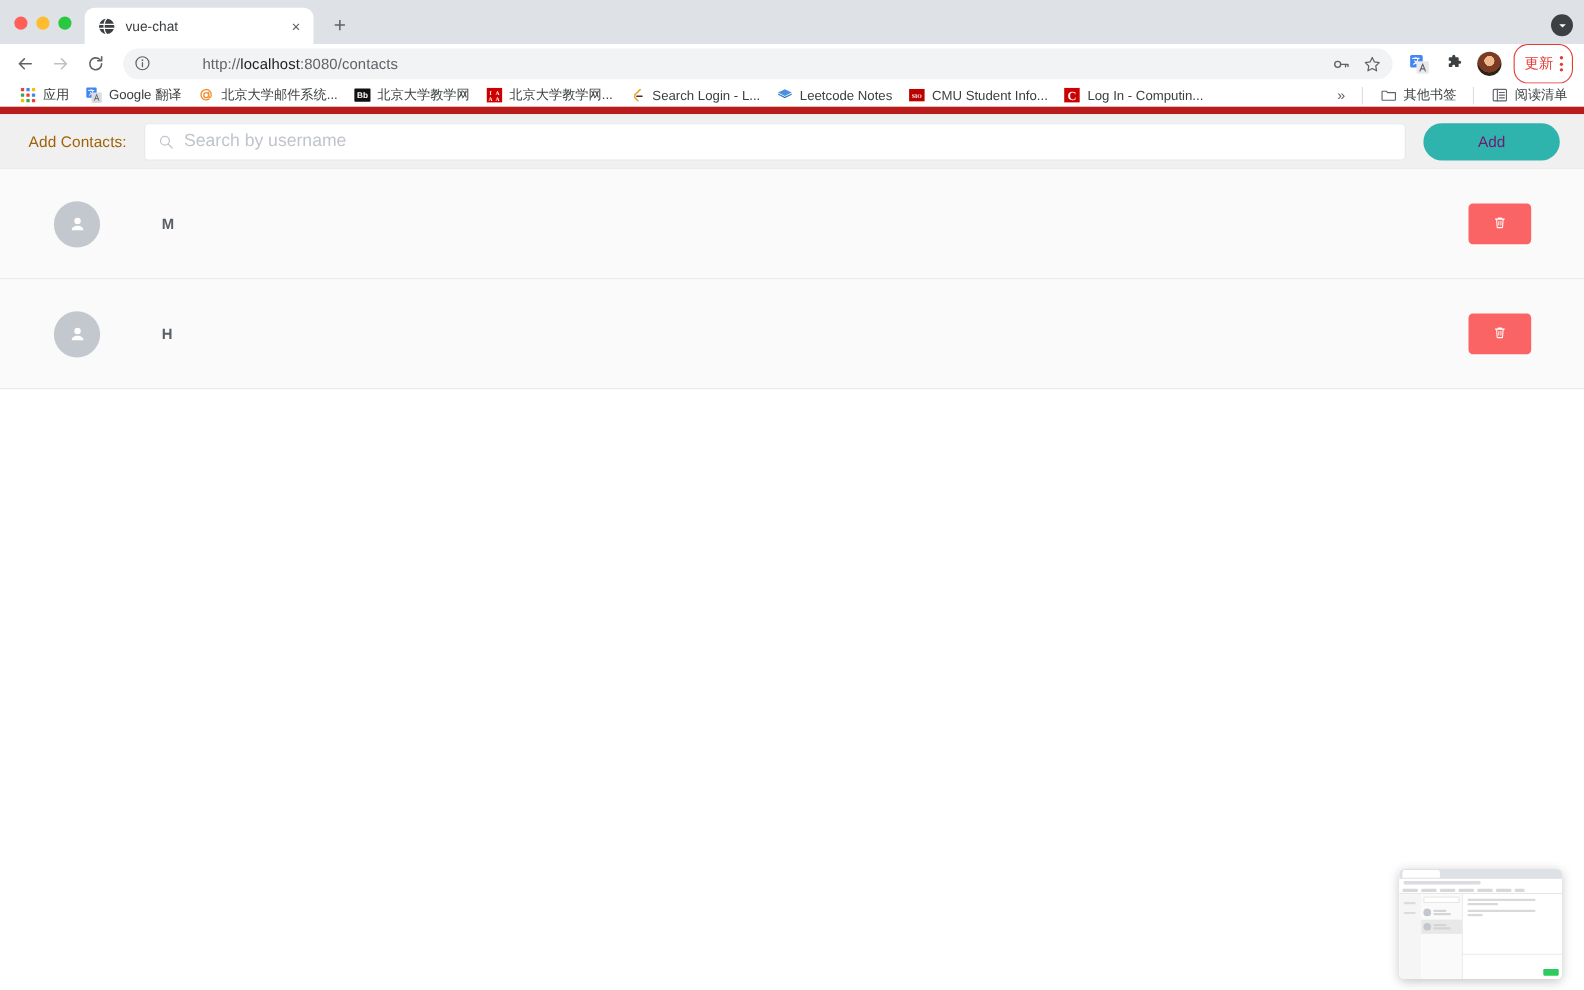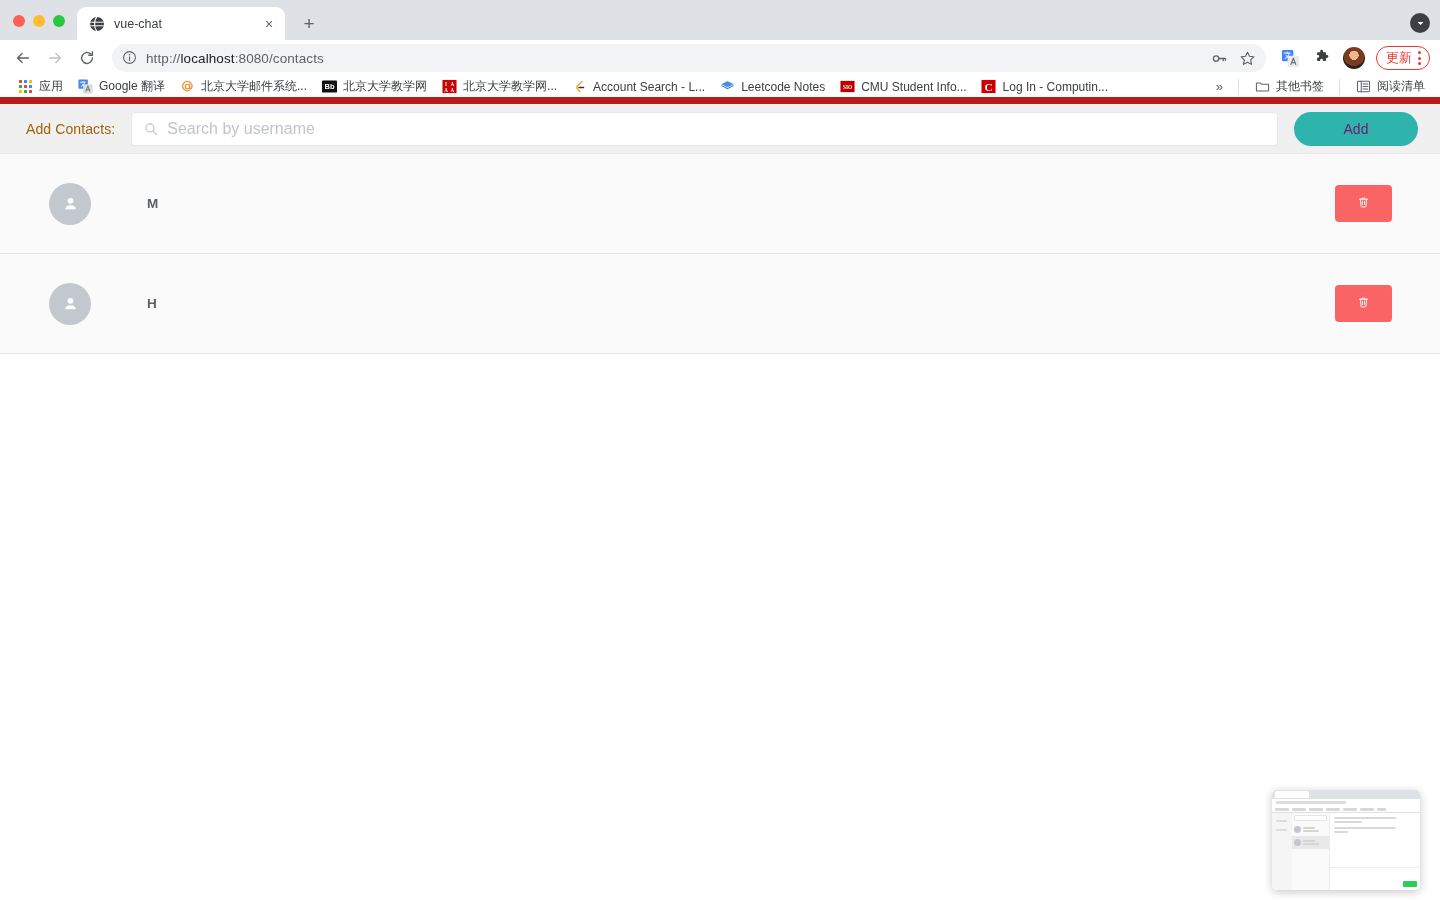--- a/index.html
+++ b/index.html
@@ -77,32 +77,32 @@
   .omnibox {
     flex: 1; height: 28px;
     background: #f1f3f4;
     border-radius: 14px;
     display: flex; align-items: center;
     margin: 0 6px 0 8px;
     padding: 0 6px 0 10px;
     position: relative;
   }
   .omni-info { width: 16px; height: 16px; flex: 0 0 16px; margin-right: 8px; color: #5f6368; }
-  .omni-url { font-size: 13.5px; color: #5f6368; white-space: nowrap; letter-spacing: .1px; }
+  .omni-url { font-size: 13.5px; color: #5f6368; white-space: nowrap; letter-spacing: .1px; margin-left: 38px; }
   .omni-url b { color: #202124; font-weight: 400; }
   .omni-right { position: absolute; right: 6px; display: flex; align-items: center; gap: 2px; }
   .omni-icon { width: 26px; height: 26px; display:flex; align-items:center; justify-content:center; color:#5f6368; }
   .tb-icon { width: 28px; height: 28px; display:flex; align-items:center; justify-content:center; margin-left: 2px; }
   .avatar-pic {
     width: 22px; height: 22px; border-radius: 50%;
     background: radial-gradient(circle at 50% 38%, #f0b98d 0 26%, #7a3b23 27% 60%, #2e2118 61%);
     overflow: hidden; position: relative;
   }
   .update-pill {
-    height: 24px; border: 1.5px solid #e53935; border-radius: 13px;
+    height: 36px; border: 1.5px solid #e53935; border-radius: 13px;
     display: flex; align-items: center; gap: 3px;
     padding: 0 5px 0 9px; margin-left: 6px;
   }
   .update-text { color: #e53935; font-size: 13px; font-weight: 400; }
   .kebab { display: flex; flex-direction: column; gap: 2.5px; align-items: center; padding: 0 3px; }
   .kebab i { width: 3px; height: 3px; border-radius: 50%; background: #e53935; display: block; }
 
   .bookmarks {
     height: 28px; flex: 0 0 28px;
     background: #ffffff;
@@ -423,21 +423,21 @@
       <span class="bm-label">北京大学教学网...</span>
     </div>
 
     <div class="bm">
       <span class="bm-ico">
         <svg viewBox="0 0 16 16" width="15" height="15">
             <path d="M10.6 2.6L6 7.2a2.6 2.6 0 0 0 0 3.7l2.5 2.5" stroke="#f0a030" stroke-width="1.5" fill="none" stroke-linecap="round"></path>
             <path d="M7.4 9h5" stroke="#333" stroke-width="1.5" fill="none" stroke-linecap="round"></path>
           </svg>
       </span>
-      <span class="bm-label">Account Search - L...</span>
+      <span class="bm-label">Search Login - L...</span>
     </div>
 
     <div class="bm">
       <span class="bm-ico">
         <svg viewBox="0 0 16 16" width="15" height="15">
             <path d="M8 2.2l6.6 3.3L8 8.8 1.4 5.5z" fill="#4a90e2"></path>
             <path d="M8 9.6l6.6-3.3.001 1.2L8 10.9 1.4 7.5V6.3z" fill="#357abd"></path>
           </svg>
       </span>
       <span class="bm-label">Leetcode Notes</span>

